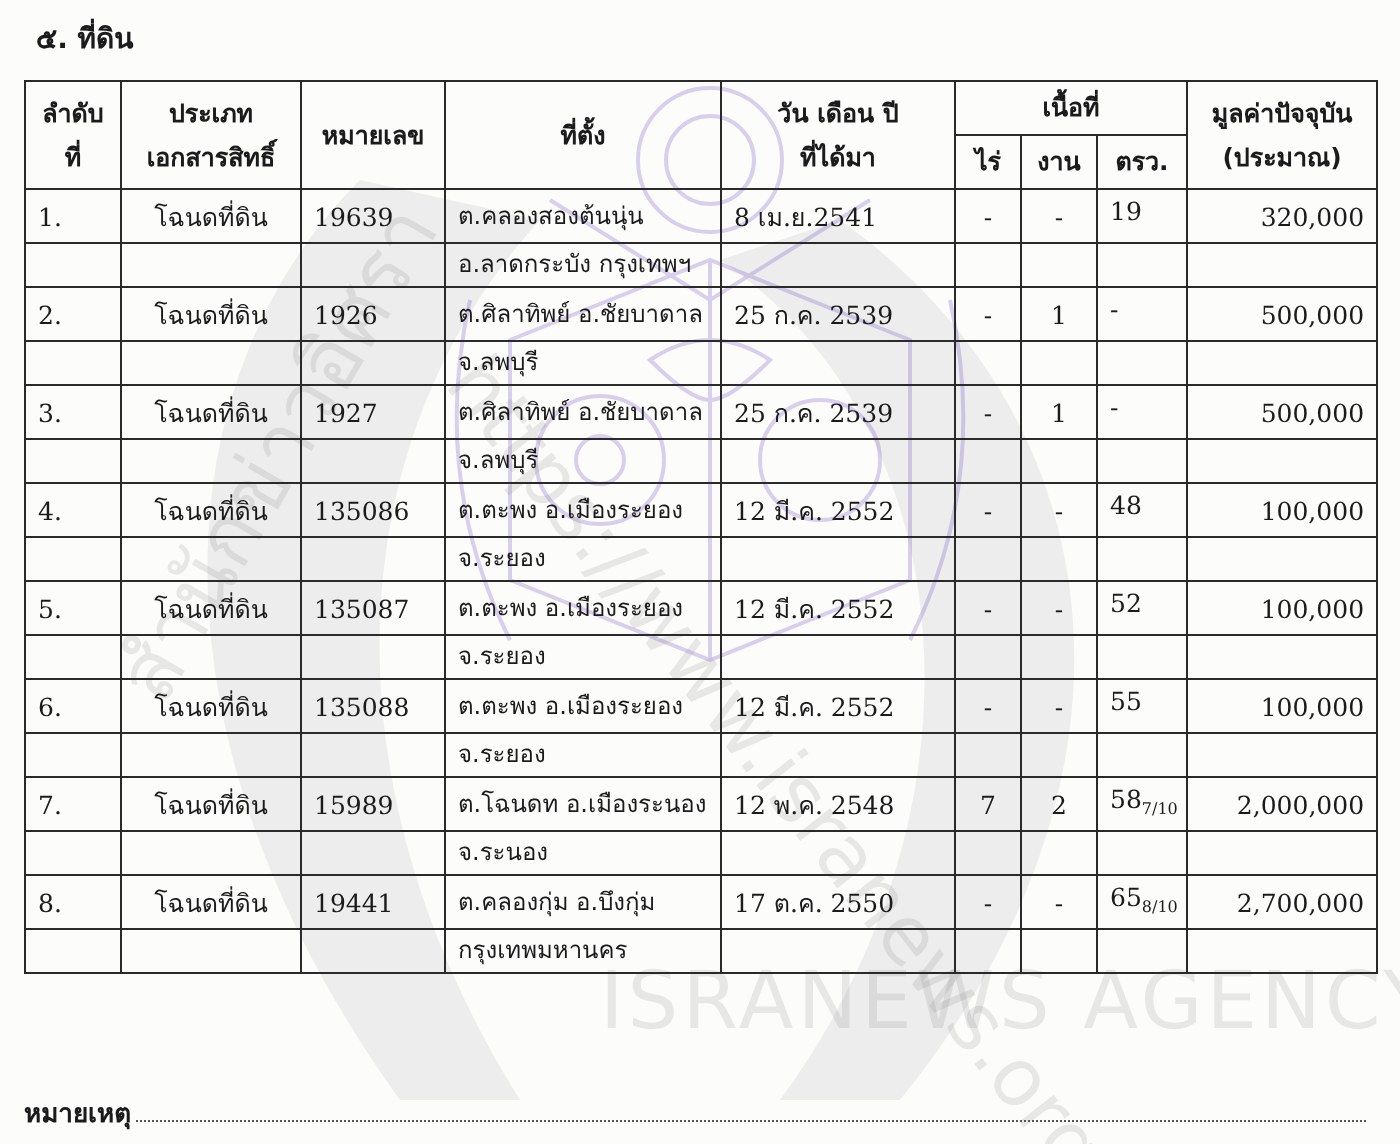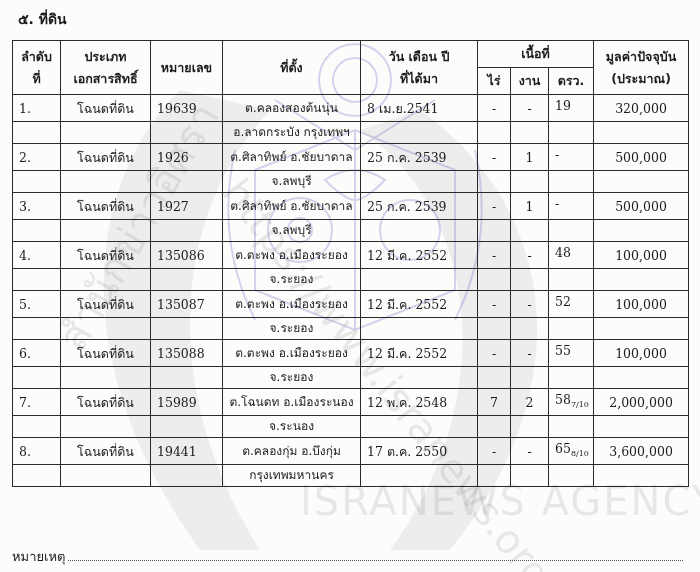--- a/index.html
+++ b/index.html
@@ -100,32 +100,32 @@
       line-height: 22px;
       padding: 2px 4px;
     }
     table.land td {
       height: 21px;
       line-height: 21px;
     }
     td.num { text-align: left; }
     td.doc { text-align: center; padding-left: 12px; font-family: "DejaVu Sans", sans-serif; }
     td.id  { text-align: left; padding-left: 10px; }
-    td.loc { text-align: center; font-family: "DejaVu Sans", sans-serif; font-size: 12px; }
+    td.loc { text-align: left; font-family: "DejaVu Sans", sans-serif; font-size: 12px; }
     td.date { text-align: left; }
     td.ctr { text-align: center; }
     td.sqw { text-align: left; padding-left: 8px; }
-    td.val { text-align: center; padding-right: 8px; }
+    td.val { text-align: right; padding-right: 8px; }
     sub.frac { font-size: 8px; vertical-align: -3px; }
     .note {
       position: absolute;
       left: 12px;
       top: 546px;
       font-family: "DejaVu Sans", sans-serif;
-      font-weight: normal;
+      font-weight: bold;
       font-size: 13px;
     }
     .note-line {
       position: absolute;
       left: 68px;
       top: 560px;
       width: 615px;
       border-bottom: 1px dotted #555;
     }
   </style>
@@ -364,21 +364,21 @@
 
       <tr>
         <td class="num">8.</td>
         <td class="doc">โฉนดที่ดิน</td>
         <td class="id">19441</td>
         <td class="loc">ต.คลองกุ่ม อ.บึงกุ่ม</td>
         <td class="date">17 ต.ค. 2550</td>
         <td class="ctr">-</td>
         <td class="ctr">-</td>
         <td class="sqw"><span>65</span><sub class="frac">8/10</sub></td>
-        <td class="val">3,600,000</td>
+        <td class="val">2,700,000</td>
       </tr>
       <tr>
         <td></td>
           <td></td>
           <td></td>
         <td class="loc">กรุงเทพมหานคร</td>
         <td></td>
           <td></td>
           <td></td>
           <td></td>

